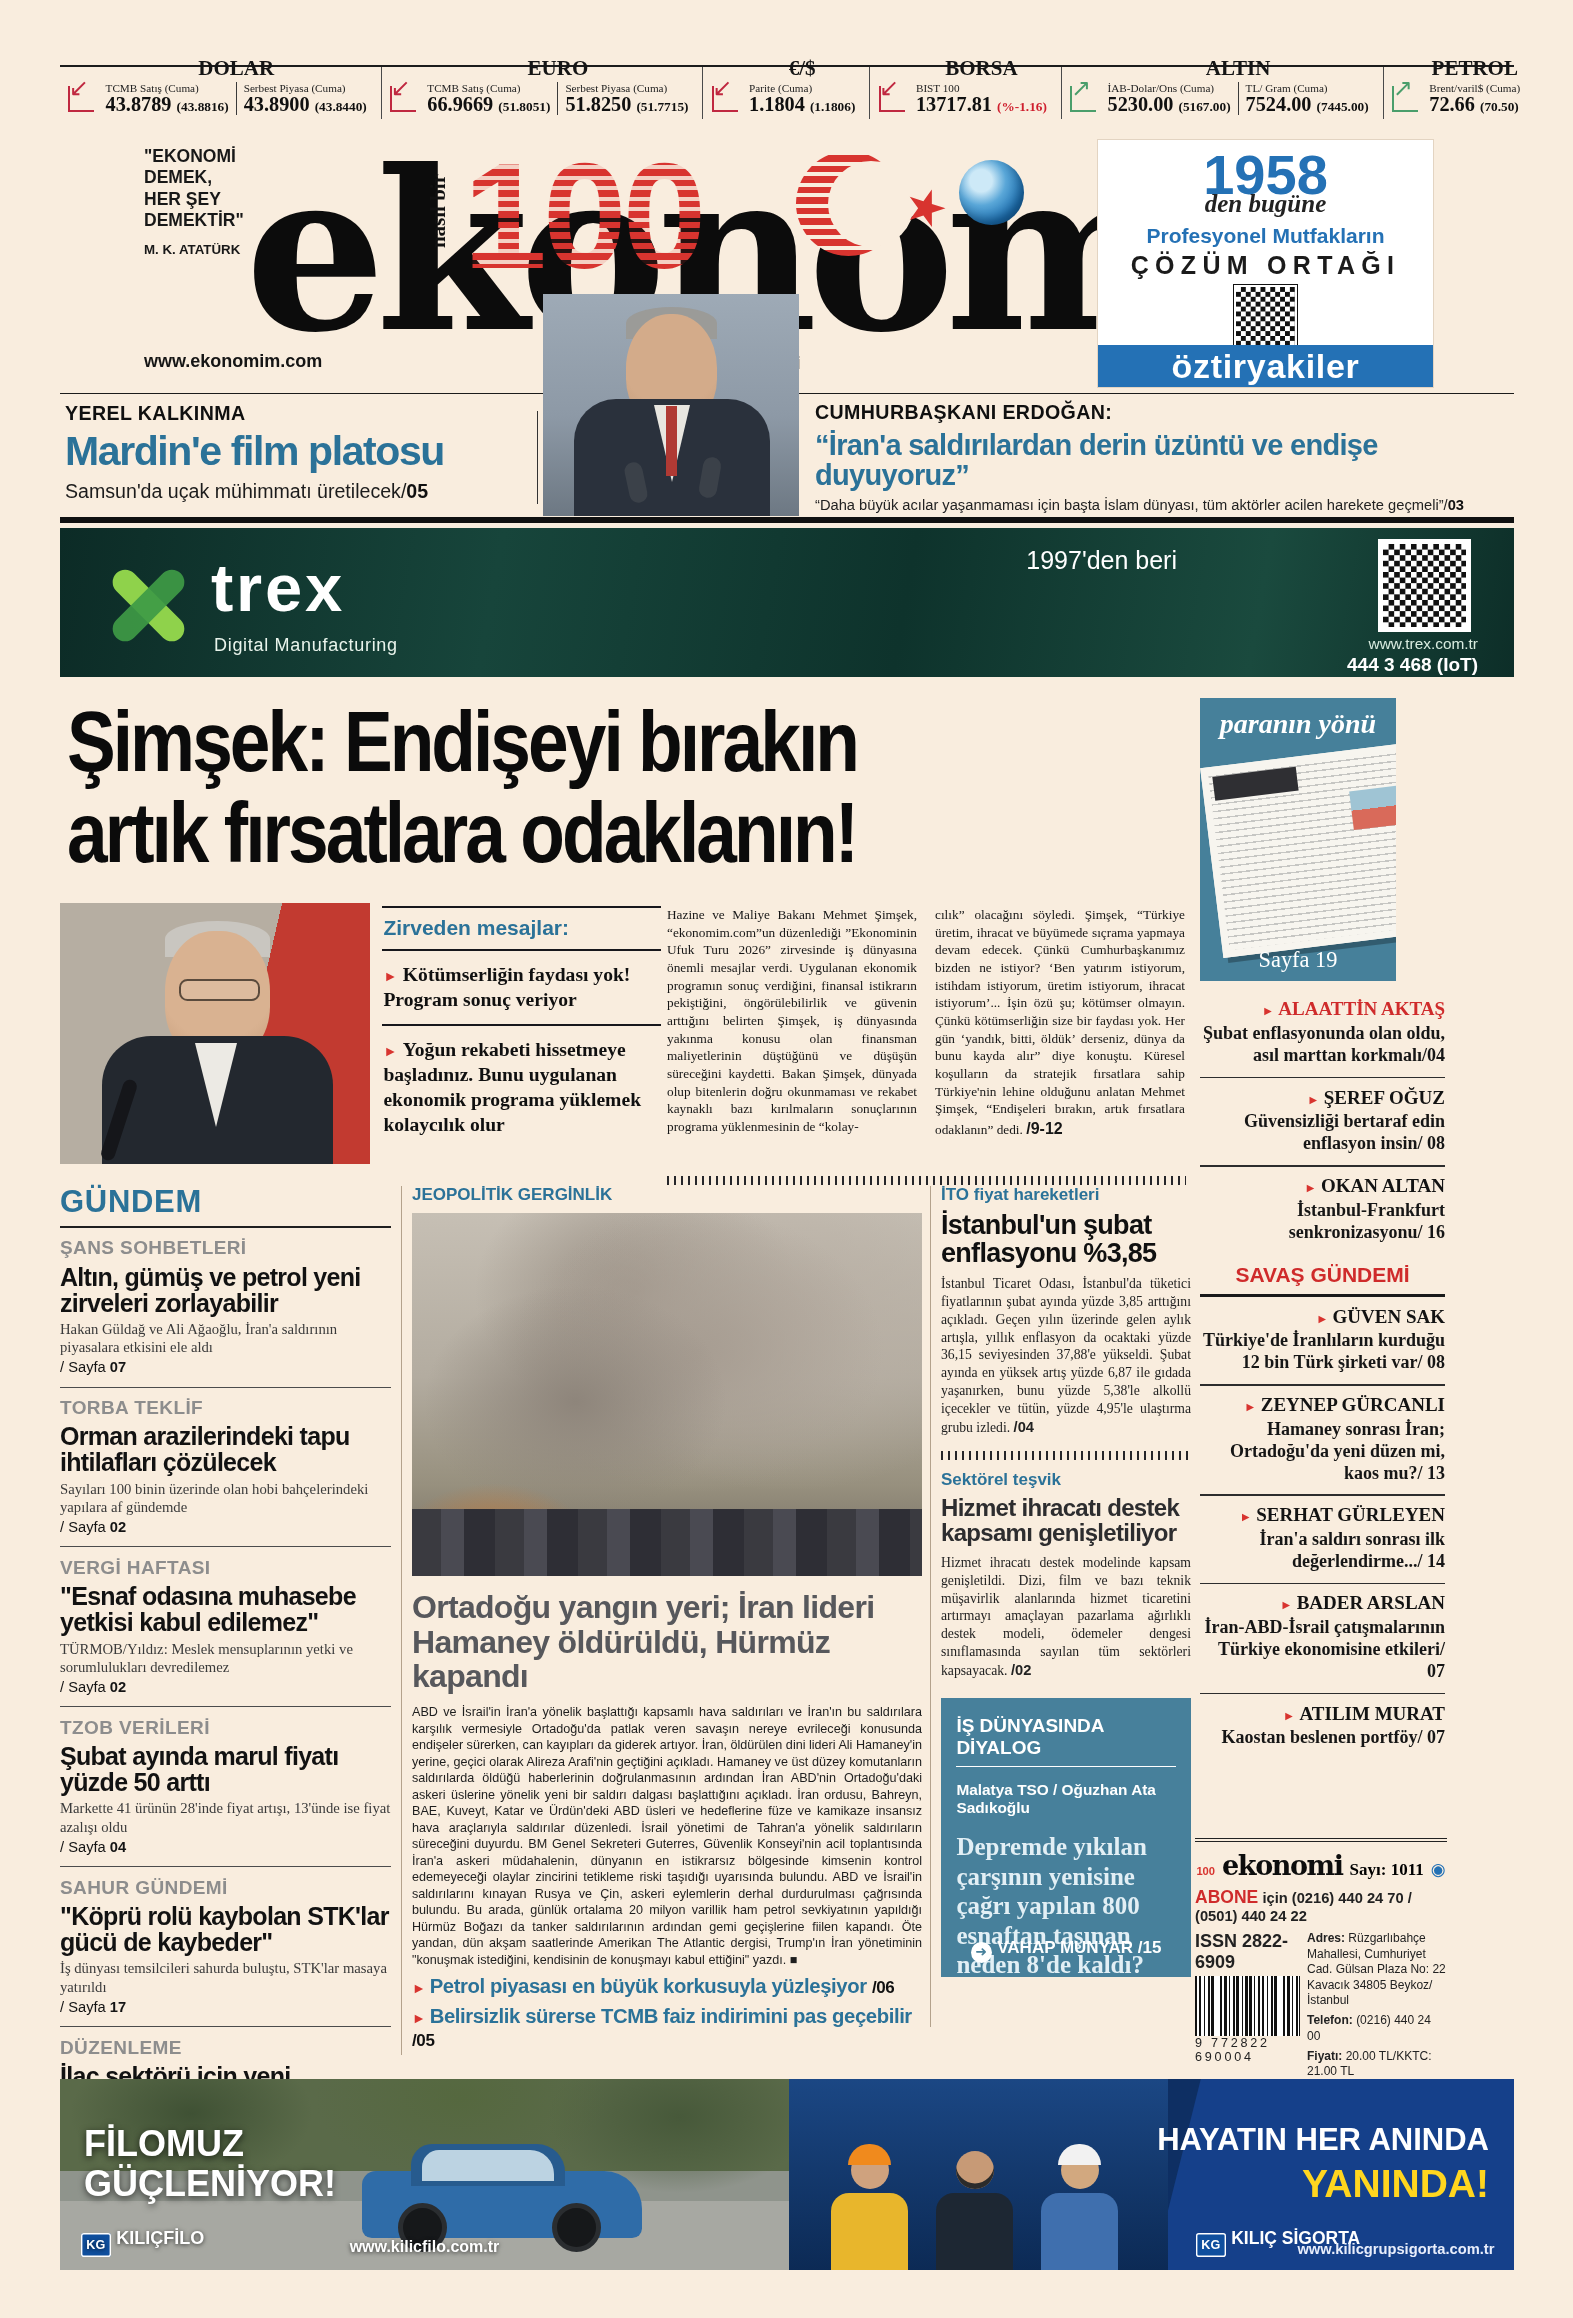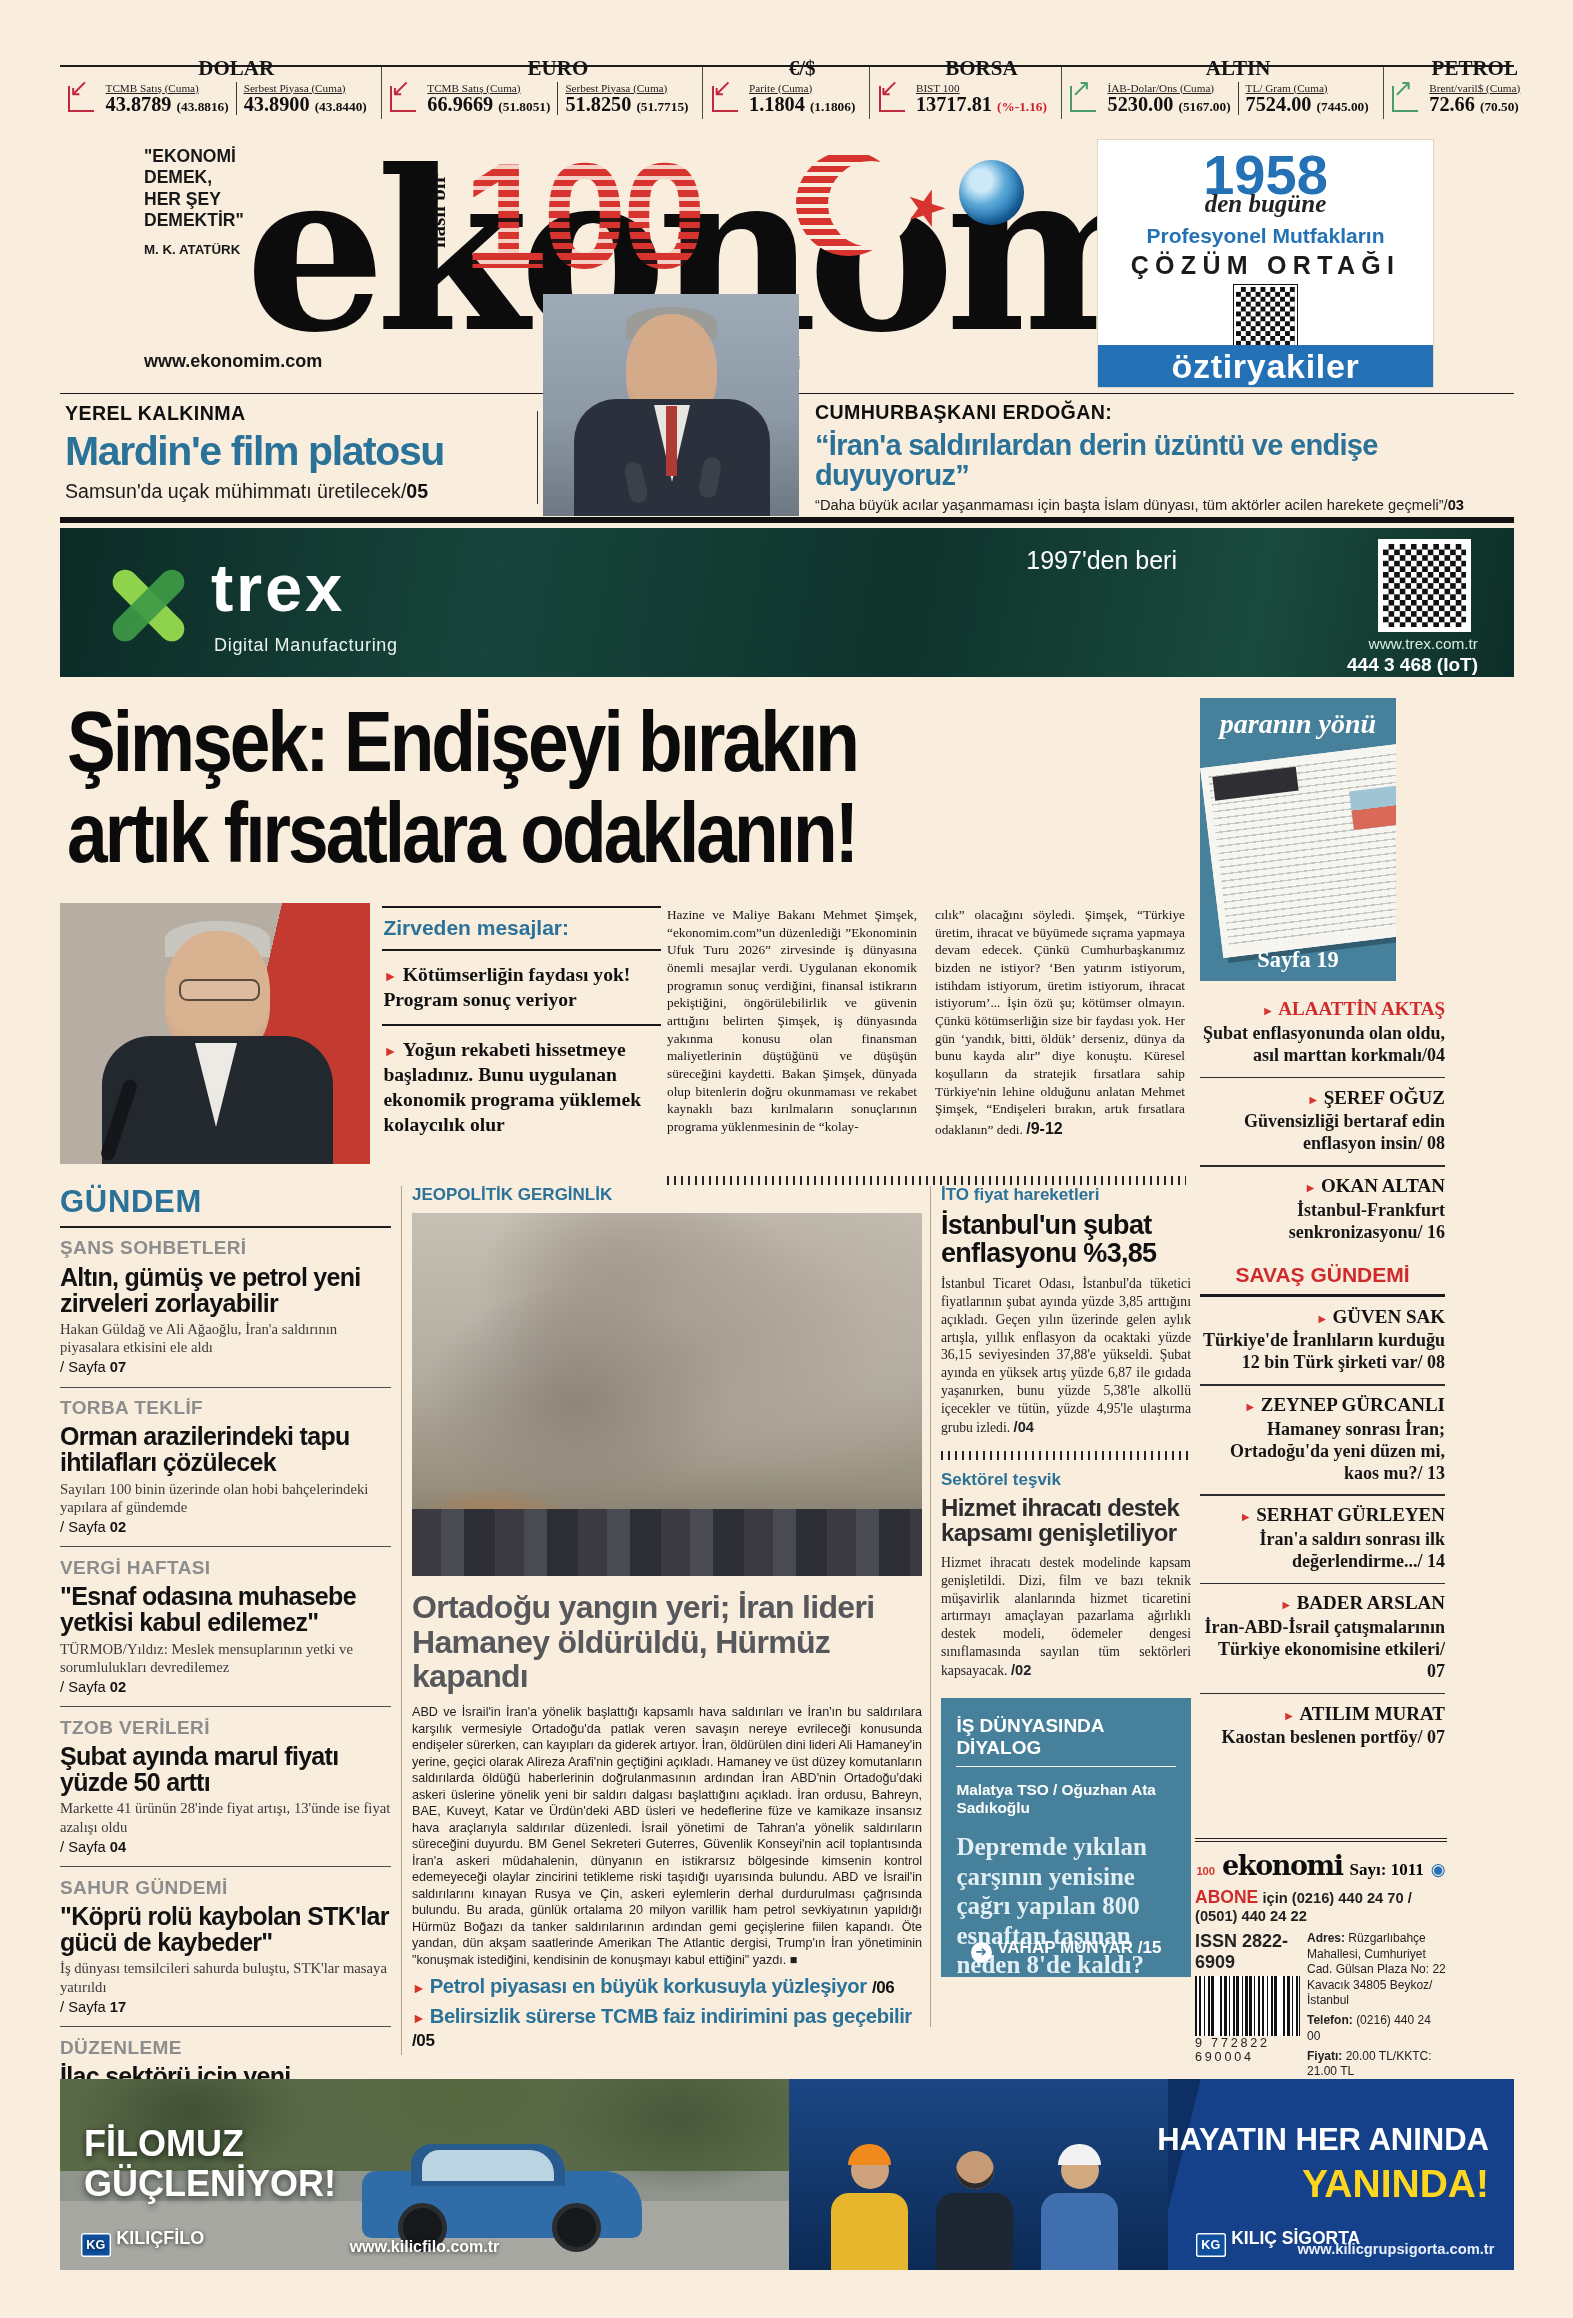--- a/index.html
+++ b/index.html
@@ -12,21 +12,21 @@
   .tk-item+.tk-item{border-left:1.4px solid #4a4a4a;}
   .tk-arrow{width:24px;height:24px;border-left:2.1px solid currentColor;border-bottom:2.1px solid currentColor;position:relative;margin-bottom:2.8px;flex:none;}
   .tk-arrow span{position:absolute;left:-1.4px;top:-9.8px;font-size:24px;line-height:24px;}
   .tk-down{color:#c02840;}
   .tk-up{color:#4a9e6b;}
   .tk-main{display:flex;flex-direction:column;align-items:center;}
   .tk-title{font-family:"Liberation Serif",serif;font-weight:700;font-size:21px;color:#151515;line-height:1;}
   .tk-cols{display:flex;margin-top:2.1px;}
   .tk-col{padding:0 7px;}
   .tk-col+.tk-col{border-left:1.4px solid #3a3a3a;}
-  .tk-label{font-family:"Liberation Serif",serif;font-size:11.2px;color:#222;white-space:nowrap;text-decoration:underline;}
+  .tk-label{font-family:"Liberation Serif",serif;font-size:11.2px;color:#222;white-space:nowrap;}
   .tk-val{font-family:"Liberation Serif",serif;font-weight:700;font-size:20.3px;color:#101010;white-space:nowrap;line-height:1.05;}
   .tk-val .paren{font-size:13.3px;}
   .tk-val .paren.neg{color:#cf1f2e;}
 
   
   #quote{position:absolute;left:144px;top:146px;width:182px;font-weight:700;font-size:17.5px;line-height:1.22;color:#181818;white-space:pre-line;}
   #quote-author{position:absolute;left:144px;top:242px;font-weight:700;font-size:13.3px;color:#181818;}
   #logo{position:absolute;left:245px;top:158px;font-family:"DejaVu Serif","Liberation Serif",serif;font-weight:700;font-size:221px;line-height:.85;letter-spacing:-9.8px;color:#0c0c0c;}
   #nasil{position:absolute;left:426px;top:174px;writing-mode:vertical-rl;transform:rotate(180deg);font-family:"Liberation Serif",serif;font-weight:700;font-size:21px;color:#111;}
   #logo100{position:absolute;left:463px;top:140px;font-weight:900;font-size:151px;line-height:1;letter-spacing:-4.2px;
@@ -117,21 +117,21 @@
     background:repeating-linear-gradient(90deg,#26262a 0 2.1px,transparent 2.1px 7px);}
 
   
   #pyonu{position:absolute;left:1200px;top:698px;width:196px;height:283px;background:#46809a;overflow:hidden;}
   .py-title{text-align:center;color:#fff;font-family:"Liberation Serif",serif;font-style:italic;font-weight:700;font-size:28px;padding-top:9.8px;}
   .py-paper{position:absolute;left:11.2px;top:56px;width:210px;height:177px;background:#f7f5ef;transform:rotate(-7deg);box-shadow:4.2px 5.6px 0 rgba(0,0,0,.28);
     background-image:repeating-linear-gradient(0deg,transparent 0 5.6px,#c6c6c3 5.6px 7px);border:7px solid #f7f5ef;}
   .py-paper::before{content:"";position:absolute;left:4.2px;top:2.8px;width:84px;height:24px;background:#2f2f33;}
   .py-paper::after{content:"";position:absolute;right:7px;top:34px;width:65px;height:39px;
     background:linear-gradient(180deg,#9fc4d4 0 50%,#d96a5a 50% 100%);}
-  .py-page{position:absolute;left:0;right:0;bottom:8.4px;text-align:center;color:#fff;font-family:"Liberation Serif",serif;font-weight:700;font-size:22.4px;}
+  .py-page{position:absolute;left:0;right:0;bottom:8.4px;text-align:center;color:#fff;font-family:"Liberation Serif",serif;font-weight:400;font-size:22.4px;}
 
   #rail{position:absolute;left:1200px;top:990px;width:245px;}
   .auth{padding:8.4px 0 9.8px;text-align:right;}
   .auth .name{font-family:"Liberation Serif",serif;font-weight:700;font-size:19px;color:#131313;}
   .auth .name .tri{color:#d8342f;font-size:12.6px;margin-right:4.2px;}
   .auth.red .name{color:#cf2b2b;}
   .auth .txt{font-family:"Liberation Serif",serif;font-weight:700;font-size:18px;line-height:1.22;color:#161616;margin-top:2.8px;}
   .rail-sep{height:1.4px;background:#2d2d2d;}
   #war-h{padding:9.8px 0 7px;text-align:center;color:#cf2b2b;font-weight:800;font-size:21px;border-bottom:3.5px solid #1a1a1a;}
 

